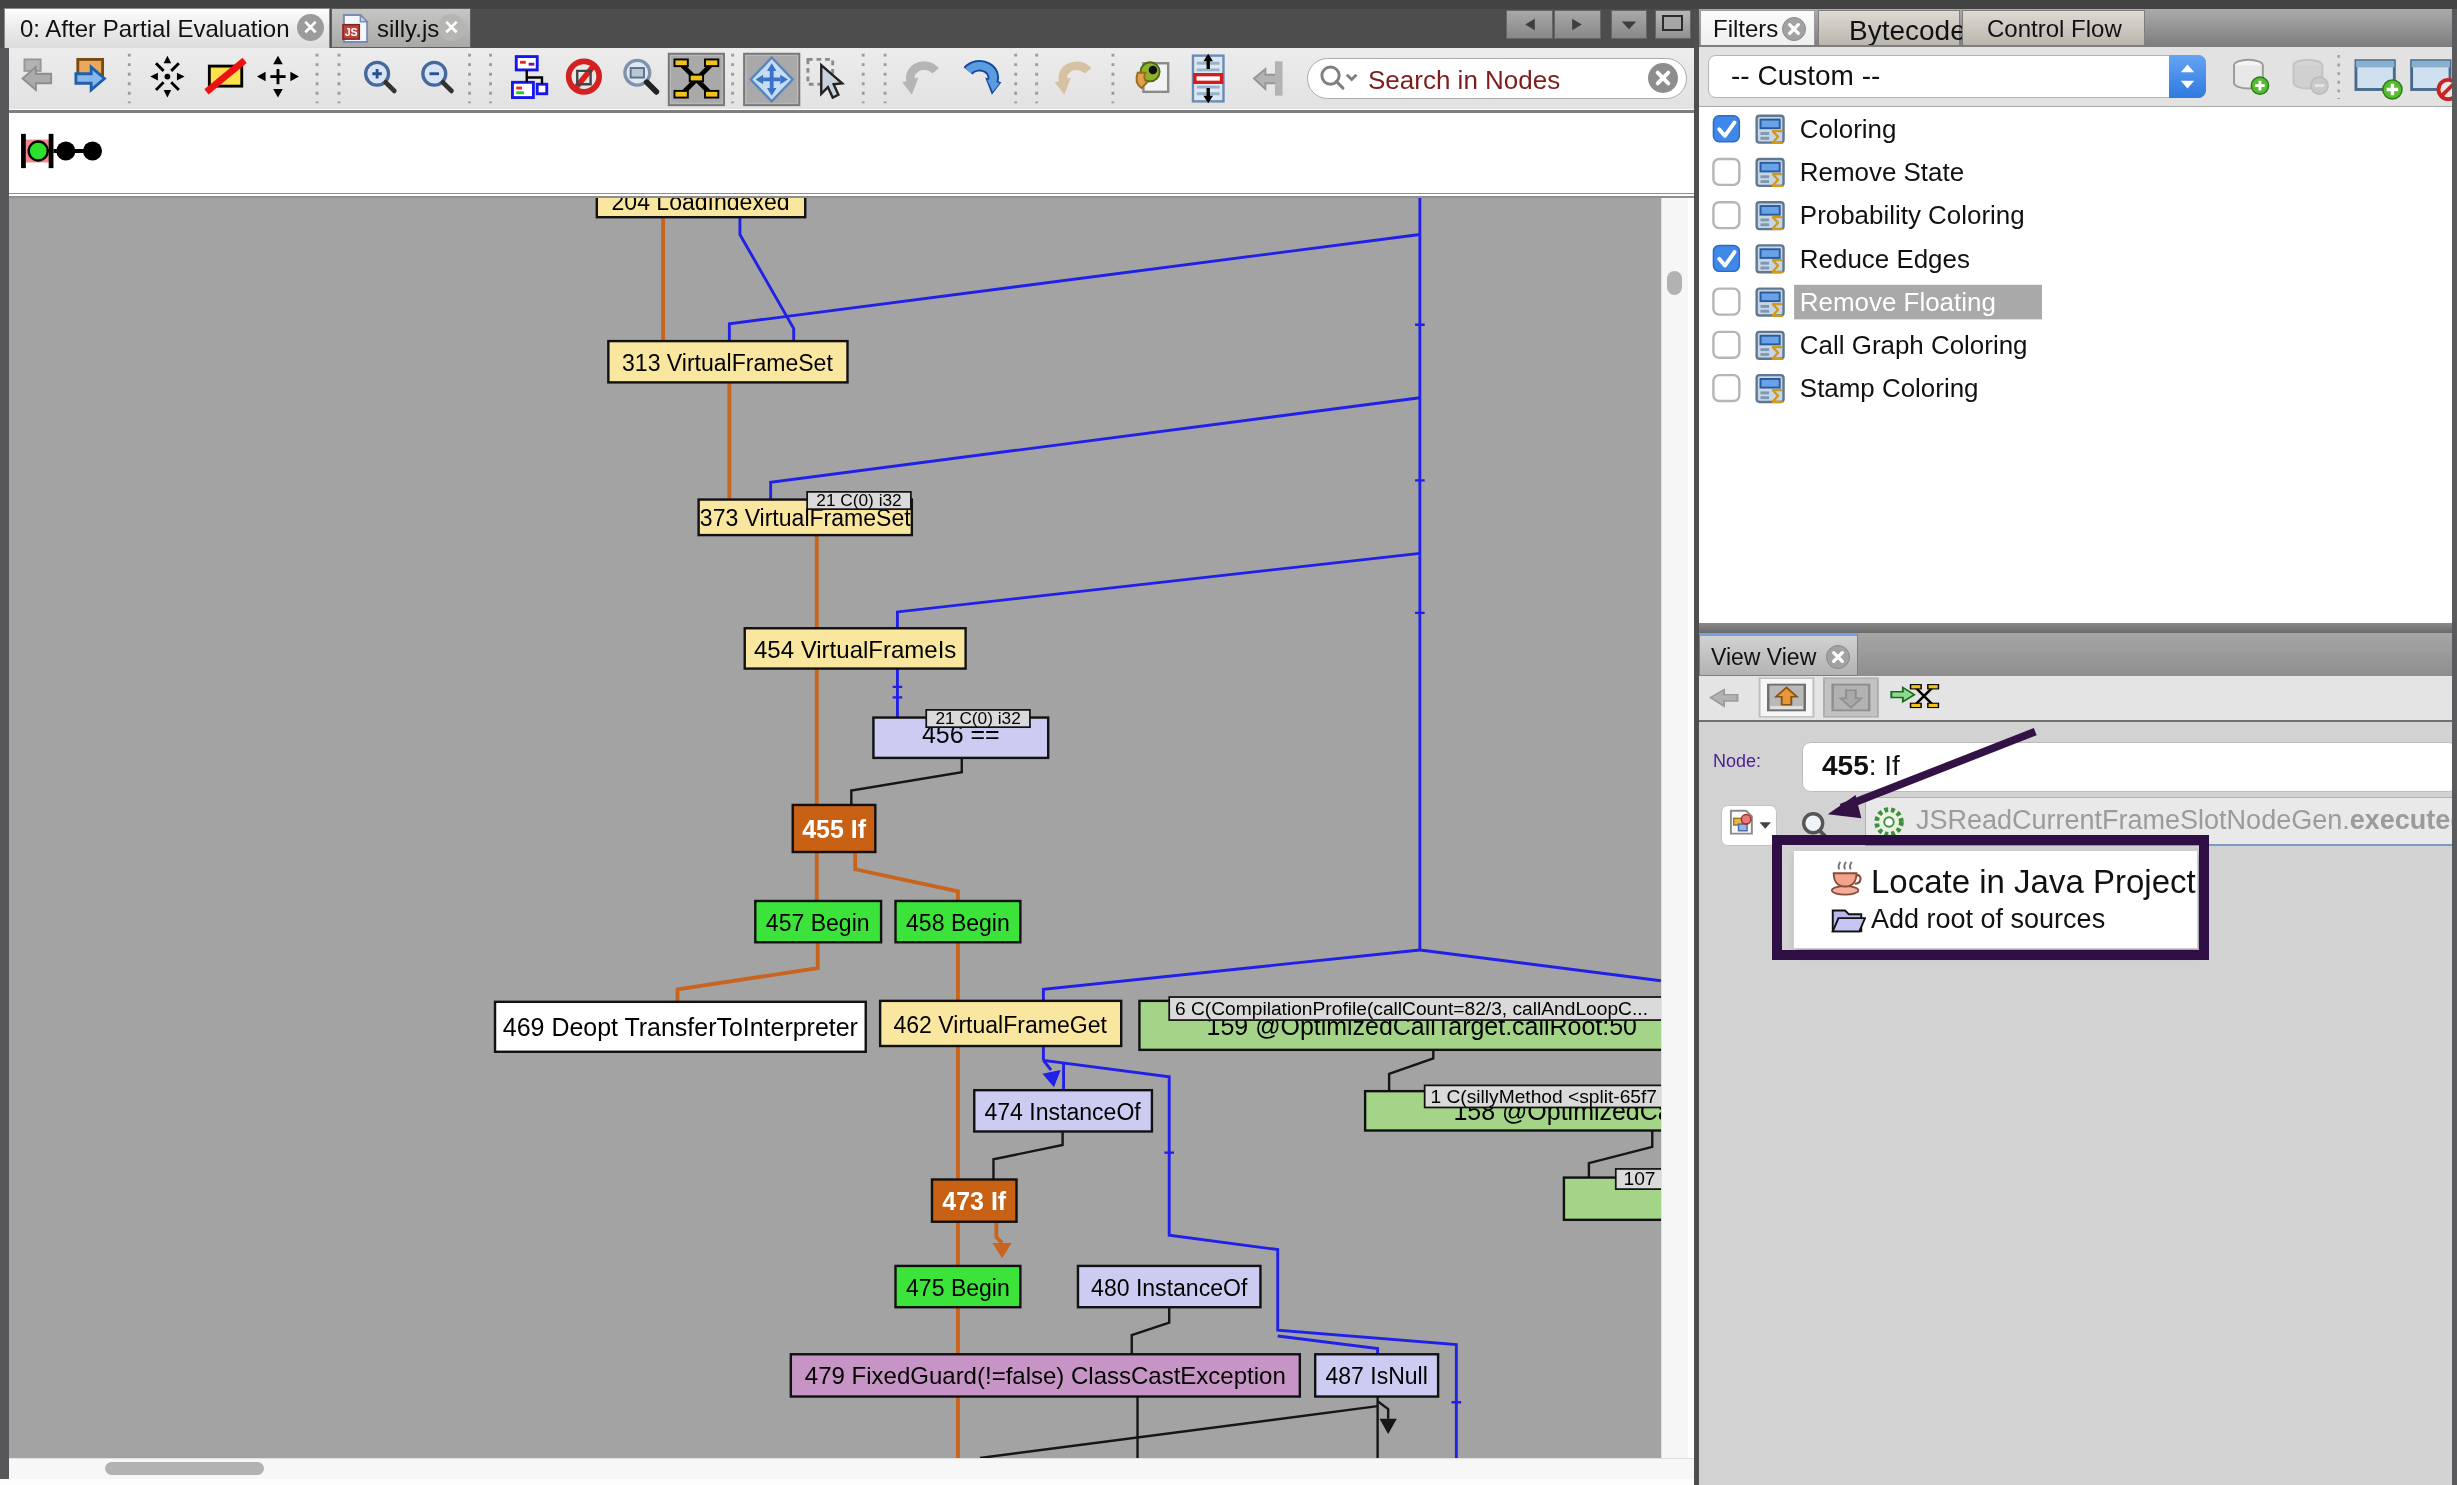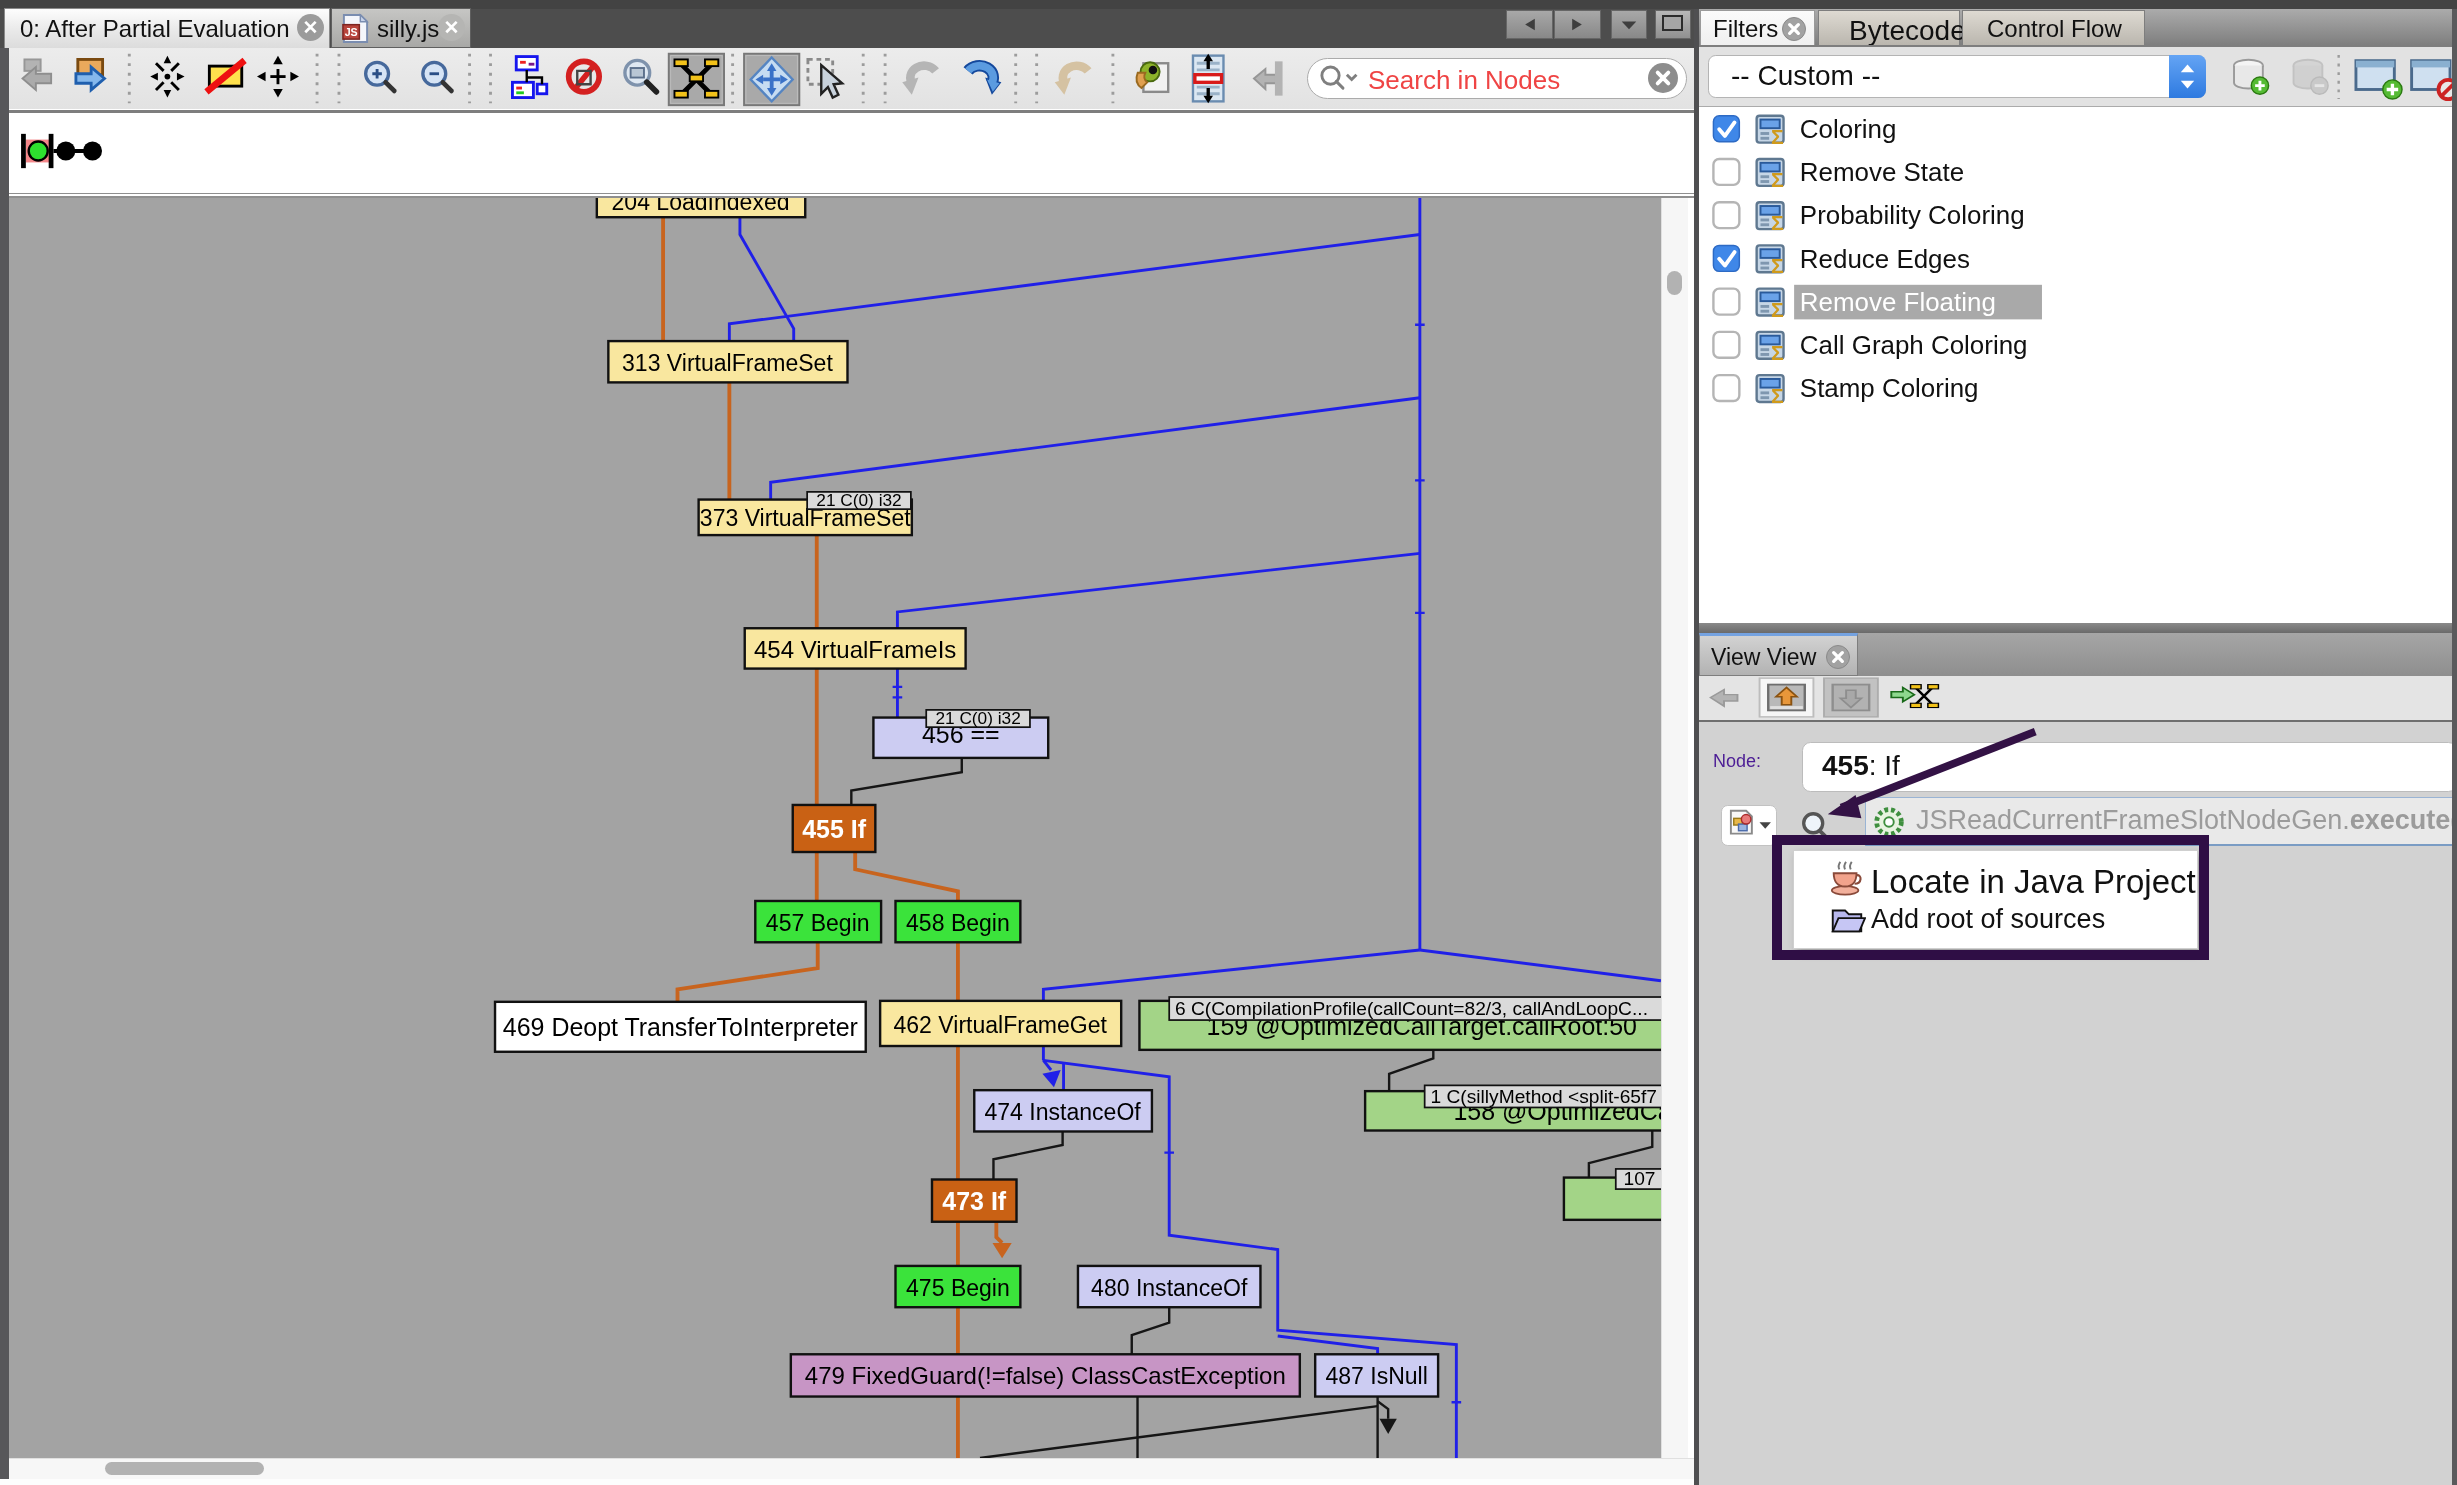--- a/index.html
+++ b/index.html
@@ -180,21 +180,21 @@
 <path d="M1310 32 l12 -10 v6 h14 v9 h-14 v6 z" fill="#b3b3b3" stroke="#969696" stroke-width="2"></path>
 <rect x="1332" y="14" width="8" height="36" fill="#b3b3b3"></rect>
 </svg>
 
 <div class="abs" style="left:1307px;top:58px;width:380px;height:41px;background:#fff;border:1.9px solid #ababab;border-radius:21px;box-sizing:border-box;"></div>
 <svg class="abs" style="left:1318px;top:63px;" width="50" height="31" viewBox="0 0 52 32">
   <circle cx="13" cy="13" r="9" fill="none" stroke="#7f7f7f" stroke-width="3"></circle>
   <line x1="19" y1="19" x2="26" y2="26" stroke="#7f7f7f" stroke-width="3" stroke-linecap="round"></line>
   <path d="M30 12 l5 5 5-5" fill="none" stroke="#7f7f7f" stroke-width="3"></path>
 </svg>
-<div class="abs" style="left:1368px;top:65px;font-size:26px;color:#ef4444;">Search in Nodes</div>
+<div class="abs" style="left:1368px;top:65px;font-size:26px;color:#7f1d1d;">Search in Nodes</div>
 <div class="abs" style="left:1648px;top:63px;width:30px;height:30px;border-radius:50%;background:#8d8d8d;"></div>
 <svg class="abs" style="left:1648px;top:63px;" width="30" height="30" viewBox="0 0 31 31">
   <path d="M10 10 L21 21 M21 10 L10 21" stroke="#fff" stroke-width="4" stroke-linecap="round"></path>
 </svg>
 
 <div class="abs" style="left:8.6px;top:113px;width:1690px;height:80px;background:#fff;"></div>
 <svg class="abs" style="left:17.3px;top:131px;" width="91" height="40" viewBox="0 0 95 42">
   <rect x="9" y="9" width="28" height="24" fill="#f4878a"></rect>
   <rect x="4" y="3" width="5" height="36" fill="#000"></rect>
   <rect x="33" y="3" width="5" height="36" fill="#000"></rect>

